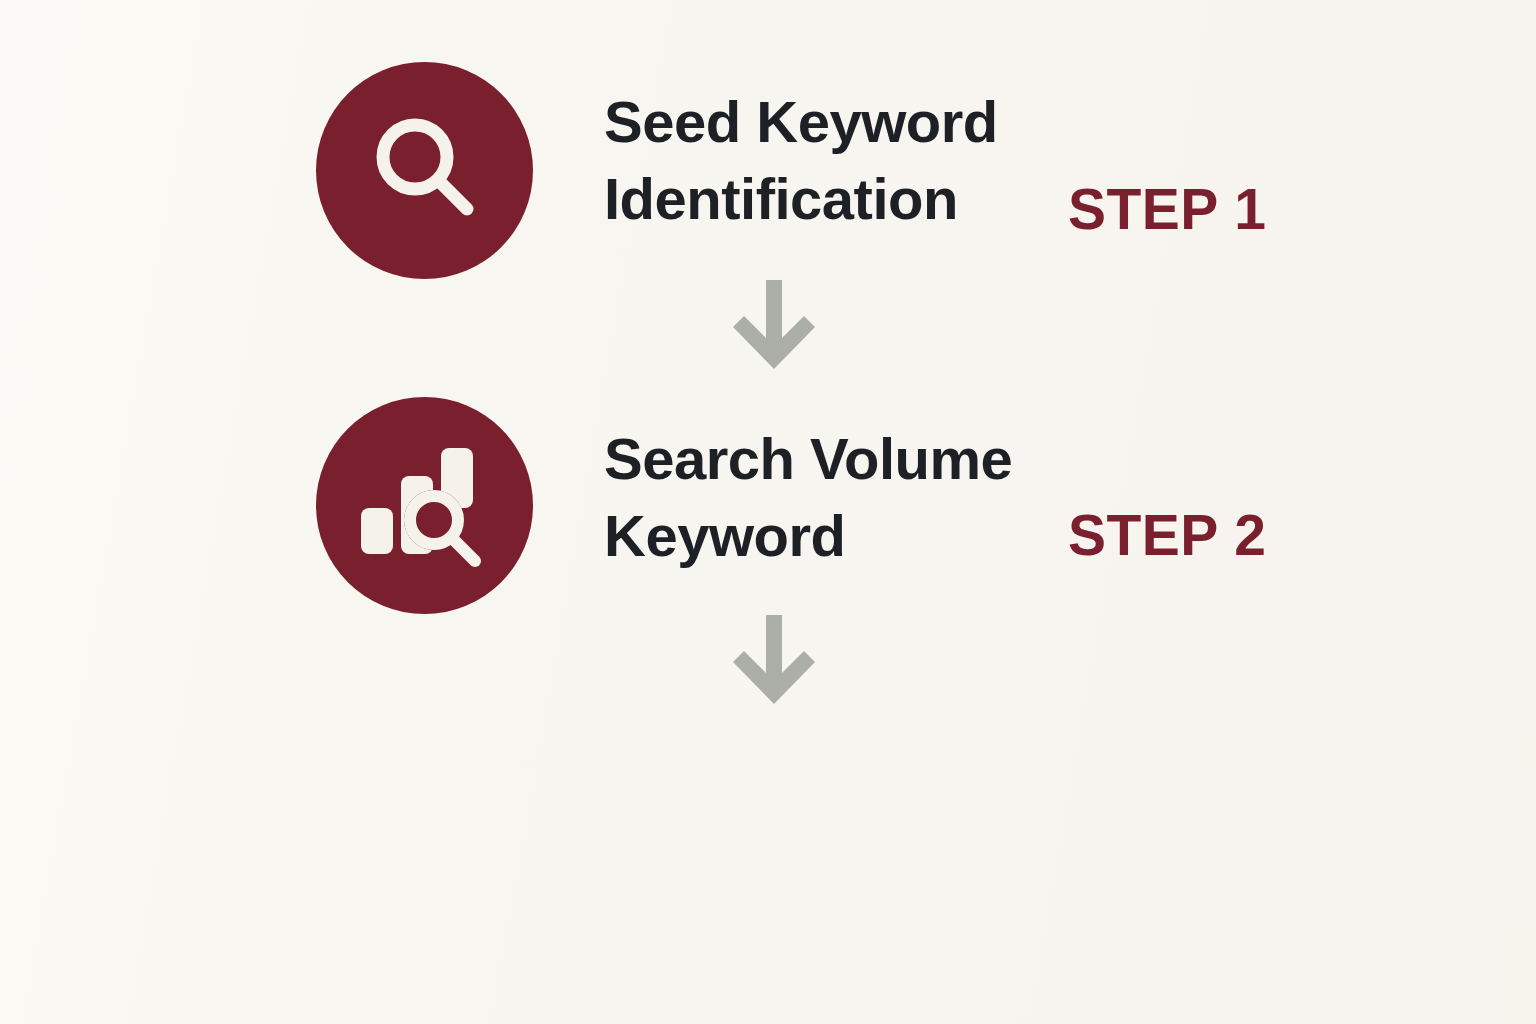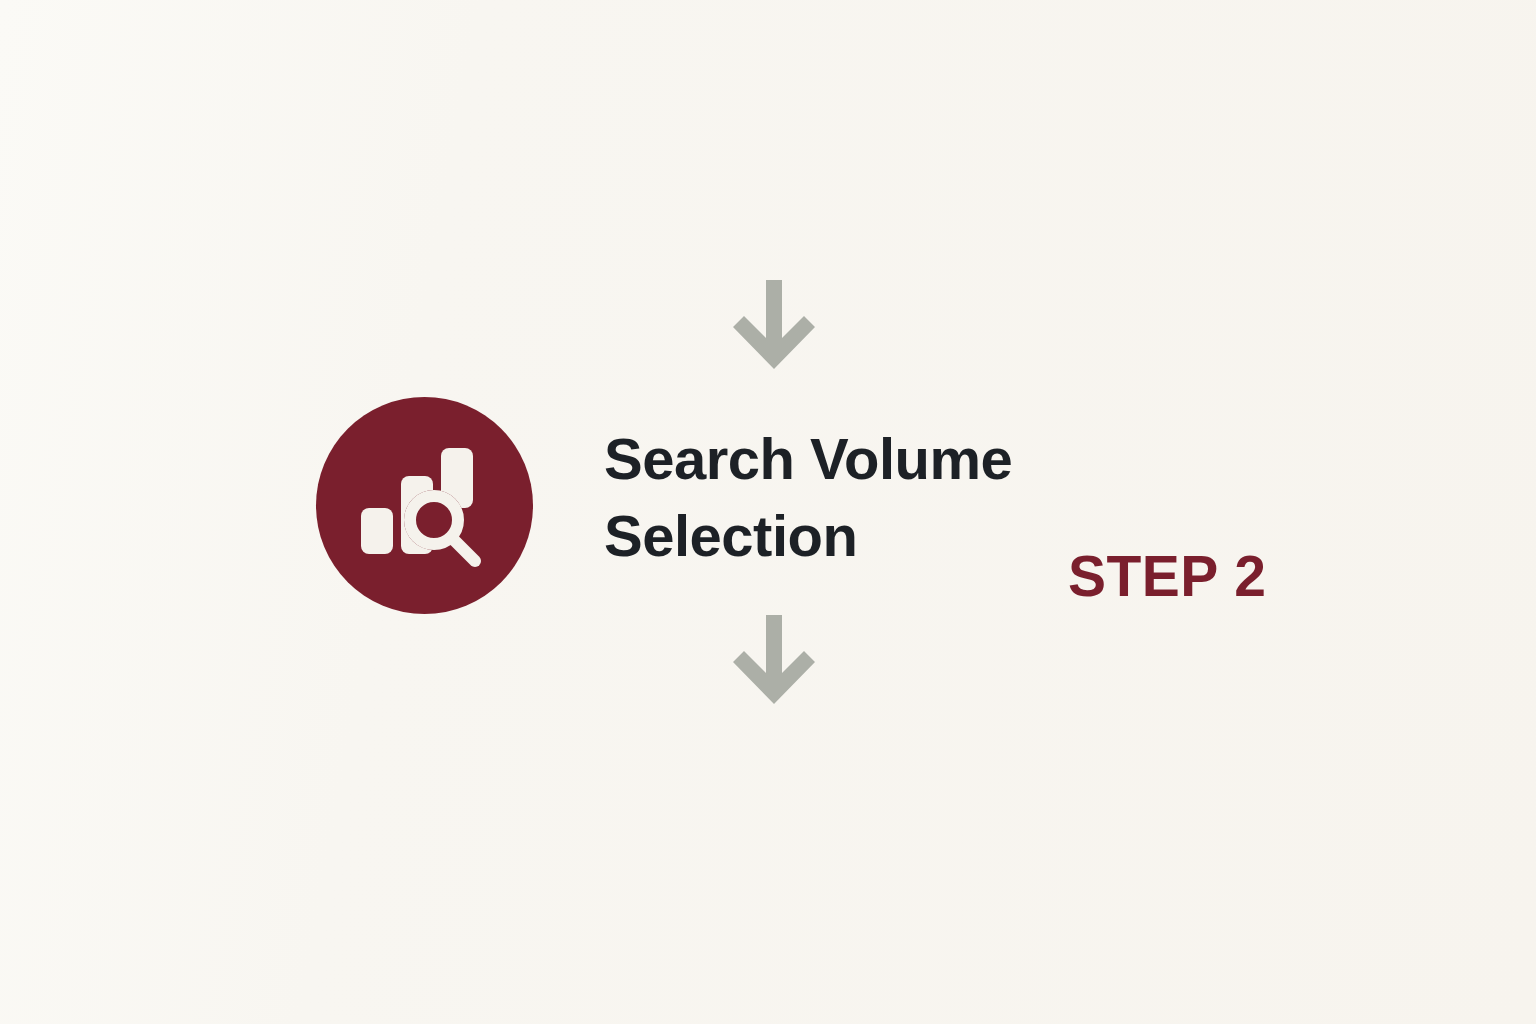--- a/index.html
+++ b/index.html
@@ -66,38 +66,54 @@
 
   .step-badge {
     position: absolute;
     font-size: 57px;
     font-weight: bold;
     color: #7A1F2D;
     letter-spacing: 0.5px;
     white-space: nowrap;
   }
   .step-row[data-step="1"] .step-badge { left: 1068px; top: 114px; }
-  .step-row[data-step="2"] .step-badge { left: 1068px; top: 105px; margin-top: 41px; }
+  .step-row[data-step="2"] .step-badge { left: 1068px; top: 105px; }
   .step-row[data-step="3"] .step-badge { left: 1082px; top: 104px; }
 
   
   .connector-arrow {
     position: absolute;
     left: 733px;
     width: 82px;
     height: 95px;
   }
   .connector-arrow[data-idx="0"] { top: 278px; }
   .connector-arrow[data-idx="1"] { top: 613px; }
 </style>
 </head>
 <body>
 
 <div id="canvas">
 
+  <div class="step-row" data-step="1">
+
+    <div class="icon-circle">
+      <span>
+        <svg width="128" height="128" viewBox="0 0 128 128" aria-hidden="true">
+          <circle cx="54" cy="50" r="32" fill="none" stroke="#F5F2EC" stroke-width="13"></circle>
+          <line x1="77" y1="73" x2="106" y2="102" stroke="#F5F2EC" stroke-width="13" stroke-linecap="round"></line>
+        </svg>
+      </span>
+    </div>
+
+    <div class="step-label">Seed Keyword
+Identification</div>
+
+    <div class="step-badge">STEP 1</div>
+  </div>
 
   <div class="connector-arrow" data-idx="0">
     <svg width="82" height="95" viewBox="0 0 82 95" aria-hidden="true">
       <path d="M33 2 h16 v58 l22 -22 l11 11 l-41 42 l-41 -42 l11 -11 l22 22 v-58 z" fill="#ACAFA7" stroke="none" stroke-linejoin="round"></path>
     </svg>
   </div>
 
   <div class="step-row" data-step="2">
 
     <div class="icon-circle">
@@ -107,21 +123,21 @@
           <rect x="42" y="34" width="32" height="78" rx="8" fill="#F5F2EC"></rect>
           <rect x="82" y="6" width="32" height="60" rx="8" fill="#F5F2EC"></rect>
           <circle cx="75" cy="78" r="30" fill="#7A1F2D"></circle>
           <circle cx="75" cy="78" r="24" fill="none" stroke="#F5F2EC" stroke-width="12"></circle>
           <line x1="94" y1="97" x2="116" y2="119" stroke="#F5F2EC" stroke-width="12" stroke-linecap="round"></line>
         </svg>
       </span>
     </div>
 
     <div class="step-label">Search Volume
-Selection</div>
+Keyword</div>
 
     <div class="step-badge">STEP 2</div>
   </div>
 
   <div class="connector-arrow" data-idx="1">
     <svg width="82" height="95" viewBox="0 0 82 95" aria-hidden="true">
       <path d="M33 2 h16 v58 l22 -22 l11 11 l-41 42 l-41 -42 l11 -11 l22 22 v-58 z" fill="#ACAFA7" stroke="none" stroke-linejoin="round"></path>
     </svg>
   </div>
 

